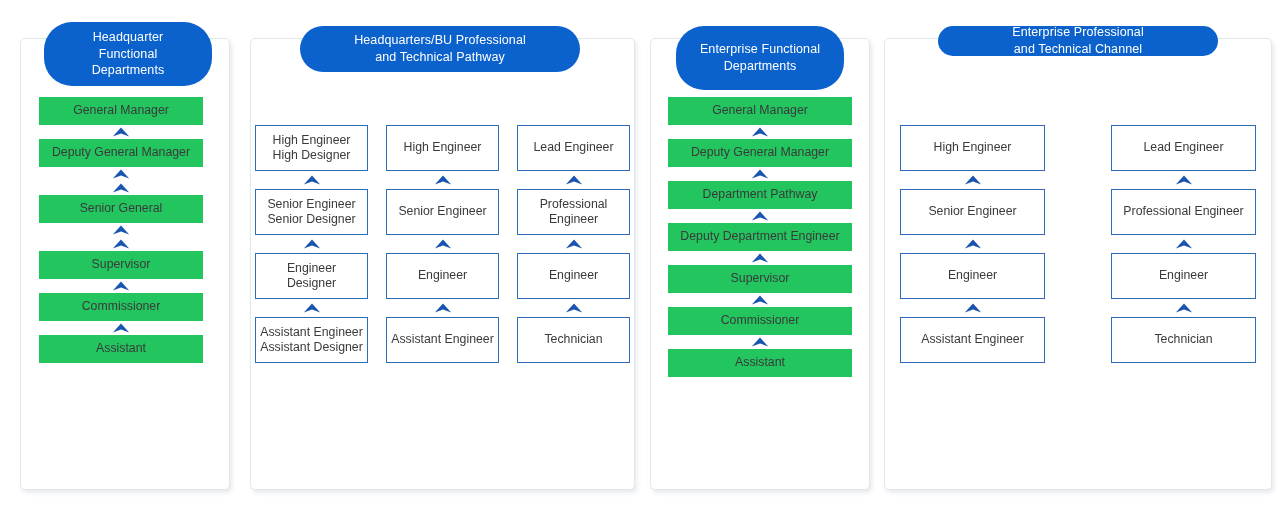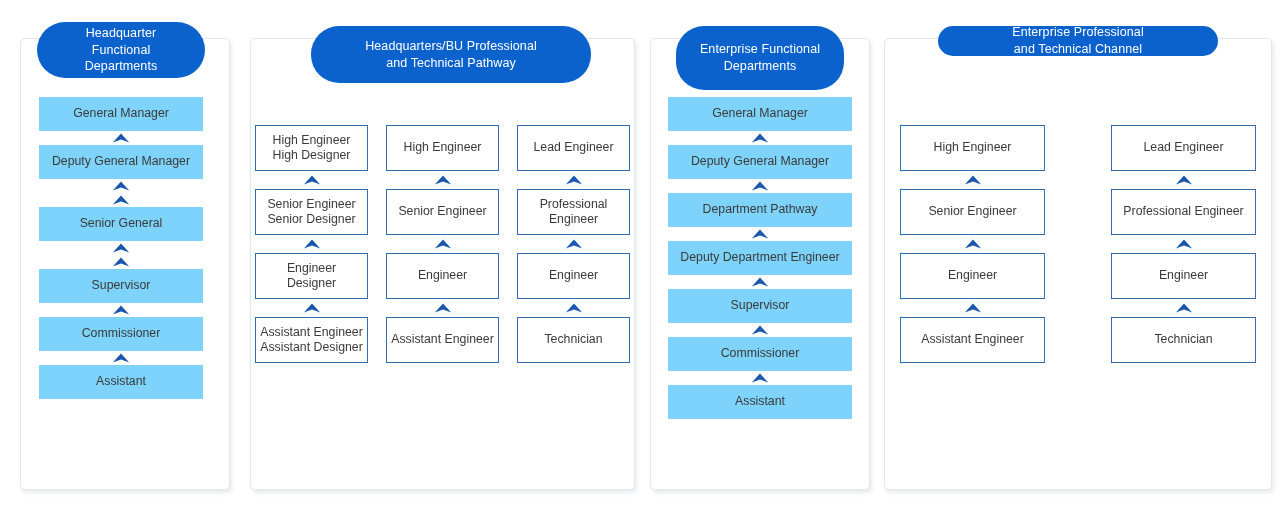--- a/index.html
+++ b/index.html
@@ -66,23 +66,23 @@
     align-items: center;
     justify-content: center;
     text-align: center;
     color: #3a3a3a;
     font-size: 12.3px;
     line-height: 1.25;
     white-space: pre-line;
   }
 
   .node.filled {
-    background: #7dd3fc;
+    background: #22c55e;
     border: none;
-    height: 34px;
+    height: 28px;
   }
 
   .node.outlined {
     background: #ffffff;
     border: 1px solid #2e6db4;
     height: 46px;
   }
 
   
   .arrow {
@@ -108,21 +108,21 @@
   }
   .grid-col + .grid-col { margin-left: 0; }
 </style>
 </head>
 <body>
 
 <div class="canvas">
 
   <div class="panel" style="left:20px; top:38px; width:210px; height:452px;"></div>
 
-  <div class="pill" style="left:37px; top:22px; width:168px; height:56px;">Headquarter
+  <div class="pill" style="left:44px; top:22px; width:168px; height:64px;">Headquarter
 Functional
 Departments</div>
 
   <div class="stack" style="left:39px; top:97px; width:164px;">
       <div class="node filled">General Manager</div>
       <div class="arrow">
         <svg width="18" height="10" viewBox="0 0 18 10" aria-hidden="true">
           <path d="M9 0.6 L17.2 9.4 L9 6.4 L0.8 9.4 Z" fill="#1a56b0"></path>
         </svg>
       </div>
@@ -158,21 +158,21 @@
       <div class="arrow">
         <svg width="18" height="10" viewBox="0 0 18 10" aria-hidden="true">
           <path d="M9 0.6 L17.2 9.4 L9 6.4 L0.8 9.4 Z" fill="#1a56b0"></path>
         </svg>
       </div>
       <div class="node filled">Assistant</div>
     </div>
 
   <div class="panel" style="left:250px; top:38px; width:385px; height:452px;"></div>
 
-  <div class="pill" style="left:311px; top:26px; width:280px; height:57px;">Headquarters/BU  Professional
+  <div class="pill" style="left:300px; top:26px; width:280px; height:46px;">Headquarters/BU  Professional
 and Technical Pathway</div>
 
   <div class="grid" style="left: 255px; top: 125px; width: 375px; justify-content: space-between;">
       <div class="grid-col" style="width: 113px;">
         <div class="node outlined">High Engineer
 High Designer</div>
         <div class="arrow arrow-gap-wide">
           <svg width="18" height="10" viewBox="0 0 18 10" aria-hidden="true">
             <path d="M9 0.6 L17.2 9.4 L9 6.4 L0.8 9.4 Z" fill="#1a56b0"></path>
           </svg>

